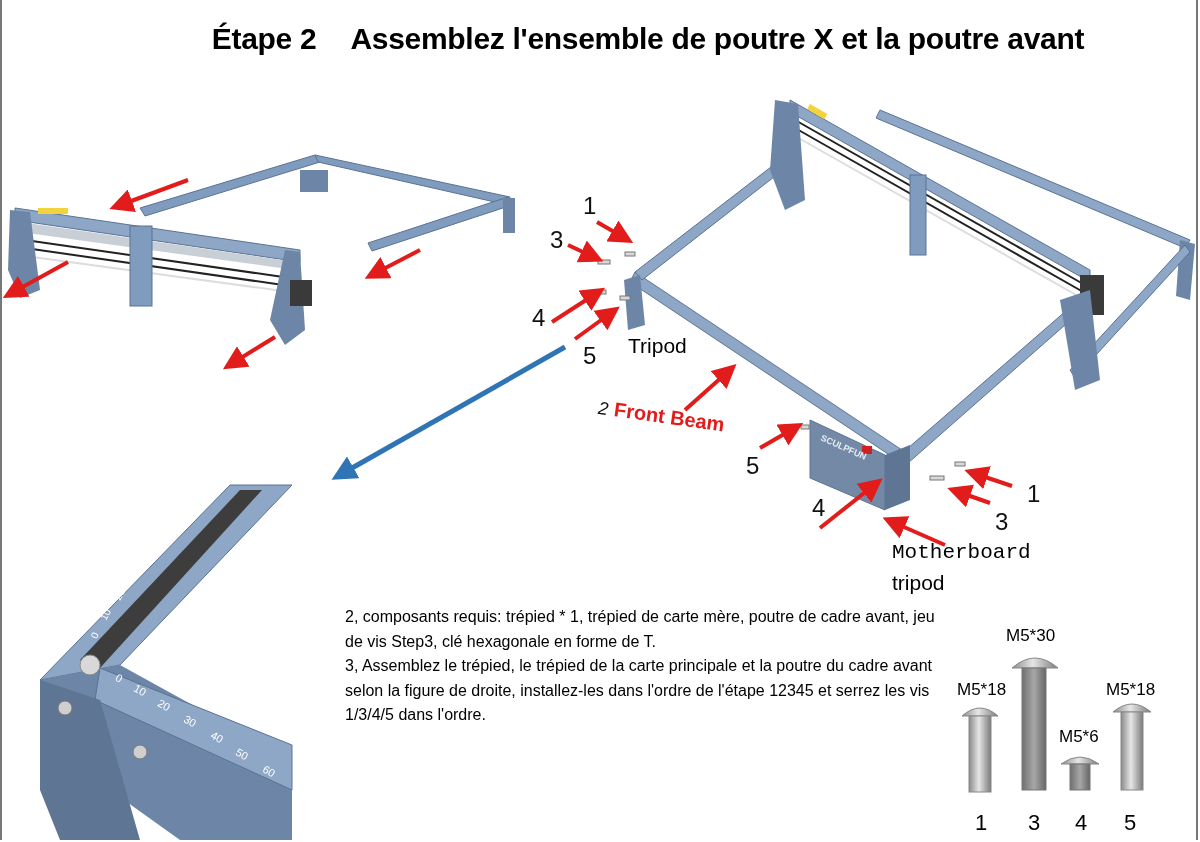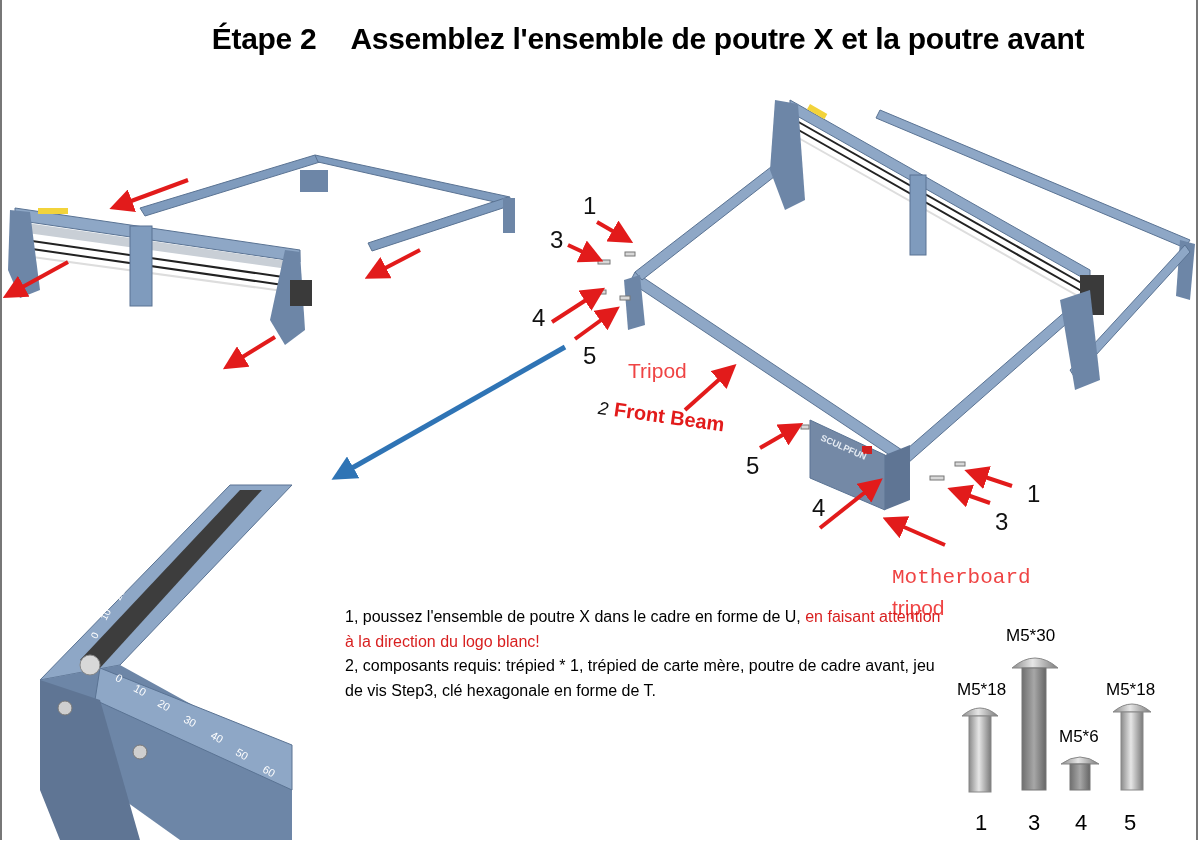--- a/index.html
+++ b/index.html
@@ -1,21 +1,21 @@
 <!DOCTYPE html>
 <html><head>
 <meta charset="utf-8">
 <style>
   html,body{margin:0;padding:0;background:#ffffff;}
   body{width:1200px;height:842px;position:relative;overflow:hidden;font-family:"Liberation Sans","DejaVu Sans",sans-serif;color:#000;}
   .frame{position:absolute;left:0;top:0;width:1198px;height:840px;border-left:2px solid #777;border-right:2px solid #777;box-sizing:border-box;}
   .title{position:absolute;left:0;width:1200px;top:22px;text-align:center;font-weight:bold;font-size:30px;letter-spacing:-0.3px;padding-left:48px;}
   .title .step{margin-right:34px;}
   svg.art{position:absolute;left:0;top:0;}
-  .lbl{position:absolute;font-size:22px;color:#ef4444;margin-top:25px;}
+  .lbl{position:absolute;font-size:22px;color:#000000;}
   .num{position:absolute;font-size:24px;color:#111;}
   .front-beam{position:absolute;left:600px;top:396px;transform:rotate(8deg);transform-origin:left top;font-size:20px;}
   .front-beam .n{color:#111;font-style:italic;font-size:18px;margin-right:6px;}
   .front-beam .t{color:#e21b1b;font-weight:bold;}
   .instructions{position:absolute;left:345px;top:605px;width:600px;font-size:16px;line-height:24.5px;}
   .instructions .heading{font-weight:bold;}
   .instructions .red{color:#d81f1f;}
   .screw-lbl{position:absolute;font-size:17px;}
   .screw-num{position:absolute;font-size:22px;}
 </style>
@@ -182,22 +182,22 @@
 
 <span class="num" style="left:746px;top:452px;">5</span>
 <span class="num" style="left:812px;top:494px;">4</span>
 <span class="num" style="left:1027px;top:480px;">1</span>
 <span class="num" style="left:995px;top:508px;">3</span>
 
 <span class="lbl" style="left:892px;top:541px;font-size:21px;font-family:Liberation Mono, monospace;">Motherboard</span>
 <span class="lbl" style="left:892px;top:571px;font-size:21px;">tripod</span>
 
 <div class="instructions">
-  <div><span>1, poussez l'ensemble de poutre X dans le cadre en forme de U, </span><span class="red">en faisant attention à la direction du logo blanc!</span></div>
   <div>2, composants requis: trépied * 1, trépied de carte mère, poutre de cadre avant, jeu de vis Step3, clé hexagonale en forme de T.</div>
+  <div>3, Assemblez le trépied, le trépied de la carte principale et la poutre du cadre avant selon la figure de droite, installez-les dans l'ordre de l'étape 12345 et serrez les vis 1/3/4/5 dans l'ordre.</div>
 </div>
 
 <span class="screw-lbl" style="left:957px;top:680px;">M5*18</span>
 <span class="screw-lbl" style="left:1006px;top:626px;">M5*30</span>
 <span class="screw-lbl" style="left:1059px;top:727px;">M5*6</span>
 <span class="screw-lbl" style="left:1106px;top:680px;">M5*18</span>
 
 <span class="screw-num" style="left:975px;top:810px;">1</span>
 <span class="screw-num" style="left:1028px;top:810px;">3</span>
 <span class="screw-num" style="left:1075px;top:810px;">4</span>

